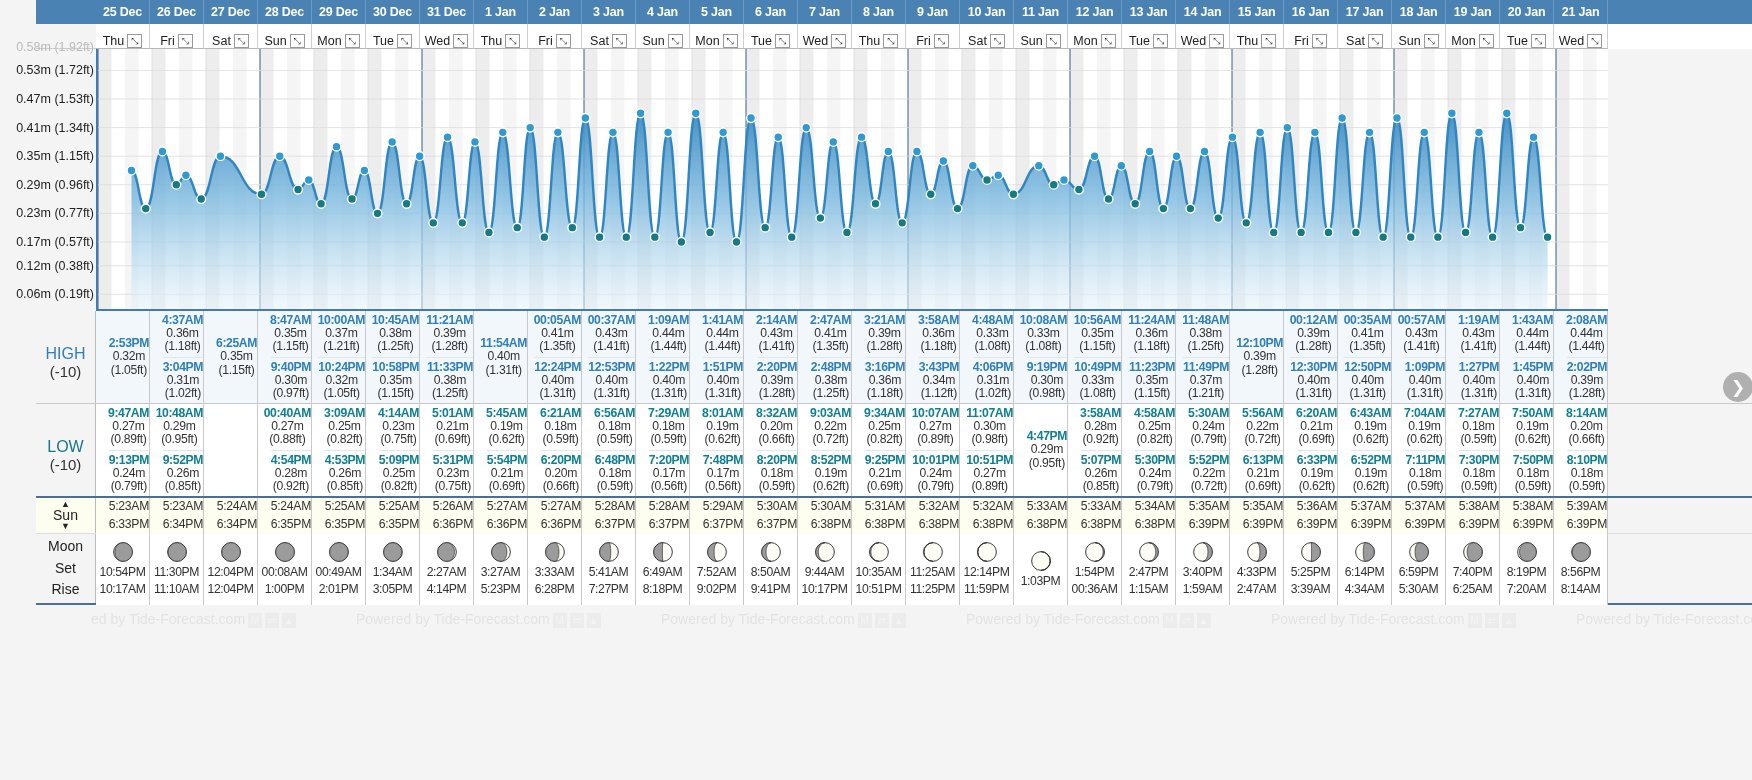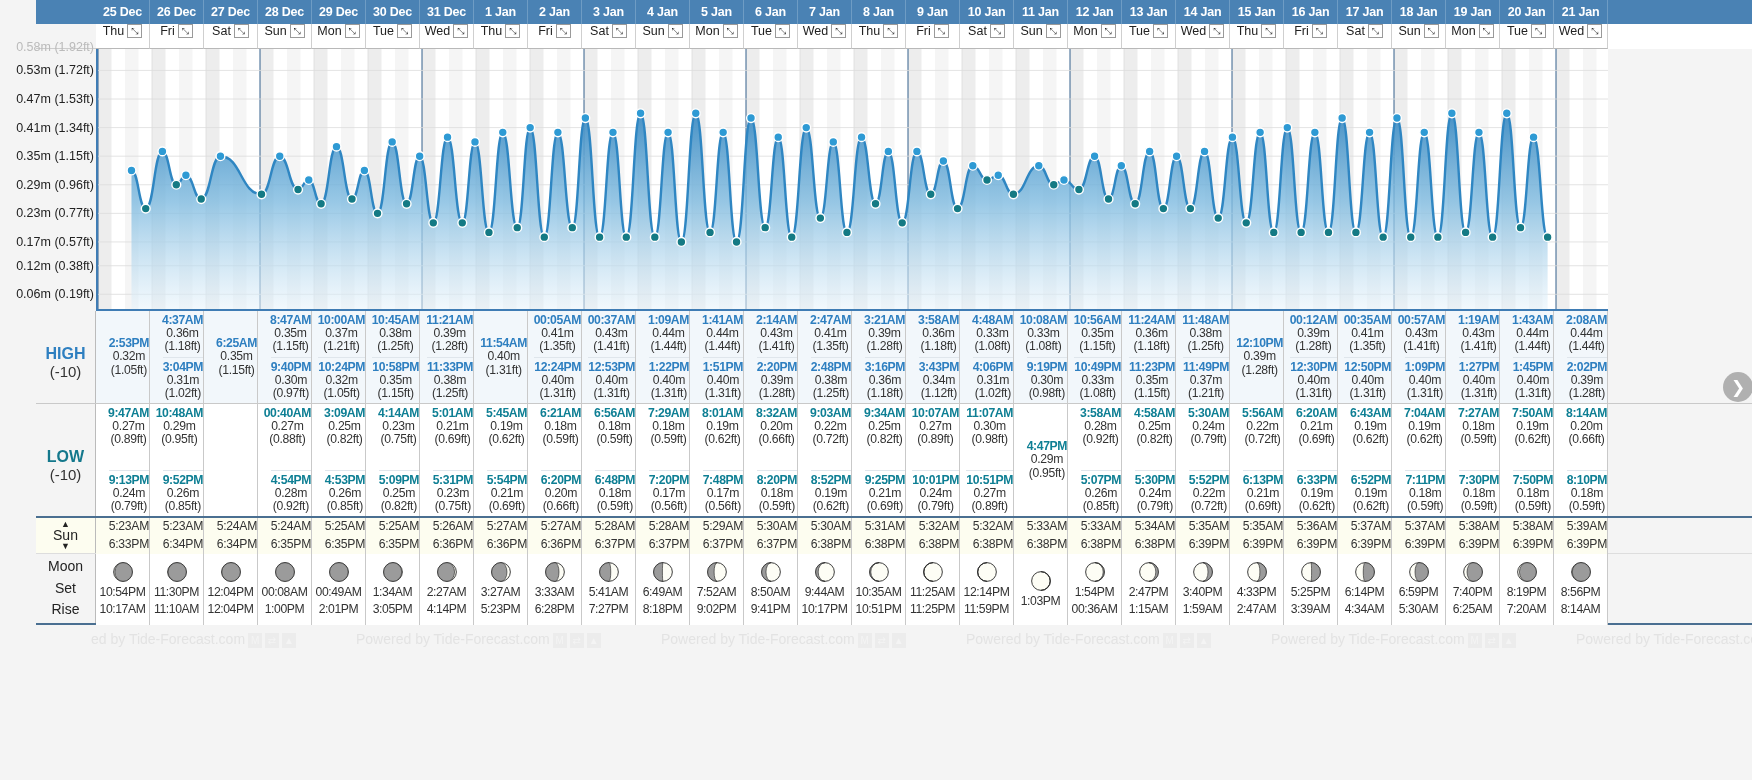--- a/index.html
+++ b/index.html
@@ -72,21 +72,21 @@
     border-right: 1px solid #6e9cc4;
     background: #4a82b4;
     letter-spacing: -0.2px;
   }
 
   
   .dayhdr { height: 25px; background:#fff; }
   .dayhdr .gut { background:#f4f4f4; border-bottom:1px solid #ccc; }
   .ncell {
     width:54px; min-width:54px; flex:0 0 54px; height:25px;
-    display:flex; align-items:flex-start; justify-content:center; gap:3px;
+    display:flex; align-items:flex-end; justify-content:center; gap:3px;
     font-size:12.5px; color:#222; background:#fff;
     border-right:1px solid #cfcfcf; border-bottom:1px solid #b8b8b8;
   }
   .expand {
     width:15px; height:14px; border:1px solid #9a9a9a; background:#fff;
     display:inline-flex; align-items:center; justify-content:center;
     font-size:9px; line-height:1; color:#222;
   }
 
   
@@ -105,33 +105,33 @@
     border-bottom: 2px solid #3f7cb4;
     overflow: hidden;
   }
   .plotsvg { display:block; }
 
   
   .hirow .gut, .lorow .gut {
     display:flex; flex-direction:column; align-items:center; justify-content:center;
     background:#f4f4f4; border-right:1px solid #bbb;
   }
-  .gl-title { font-size:16px; font-weight:bold;margin-top:11px; }
+  .gl-title { font-size:16px; font-weight:normal;margin-top:11px; }
   .gl-sub { font-size:15px; color:#333; }
   .hirow .gl-title { color:#2e7fc0; }
   .lorow .gl-title { color:#14788c; }
 
   .tcell {
     width:54px; min-width:54px; flex:0 0 54px;
     border-right:1px solid #c9c9c9;
     display:flex; flex-direction:column; align-items:flex-end; justify-content:center;
     padding: 2px 0;
   }
   .hirow .tcell { background:#f2f7fb; }
-  .lorow .tcell { background:#fff;gap:20px; }
+  .lorow .tcell { background:#fff; }
   .hirow { border-bottom:1px solid #c9c9c9; }
   .lorow { border-bottom:2px solid #4a6f91; }
   .ev { text-align:center; line-height:1.08; padding:1px 0; }
   .ev + .ev { border-top:1px solid #dfe6ec; margin-top:2px; padding-top:3px; }
   .ev-t { font-size:12.2px; font-weight:bold; letter-spacing:-0.4px; }
   .hirow .ev-t { color:#2e7fc0; }
   .lorow .ev-t { color:#0e7f94; }
   .ev-m, .ev-f { font-size:12.2px; color:#333; letter-spacing:-0.3px; }
 
   

